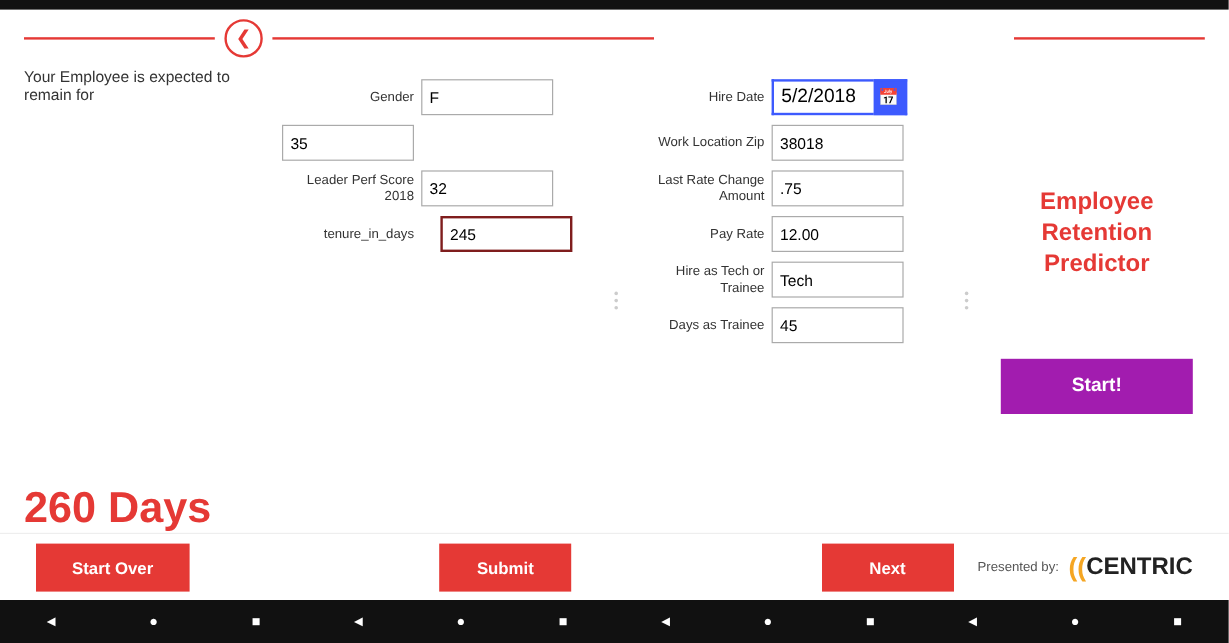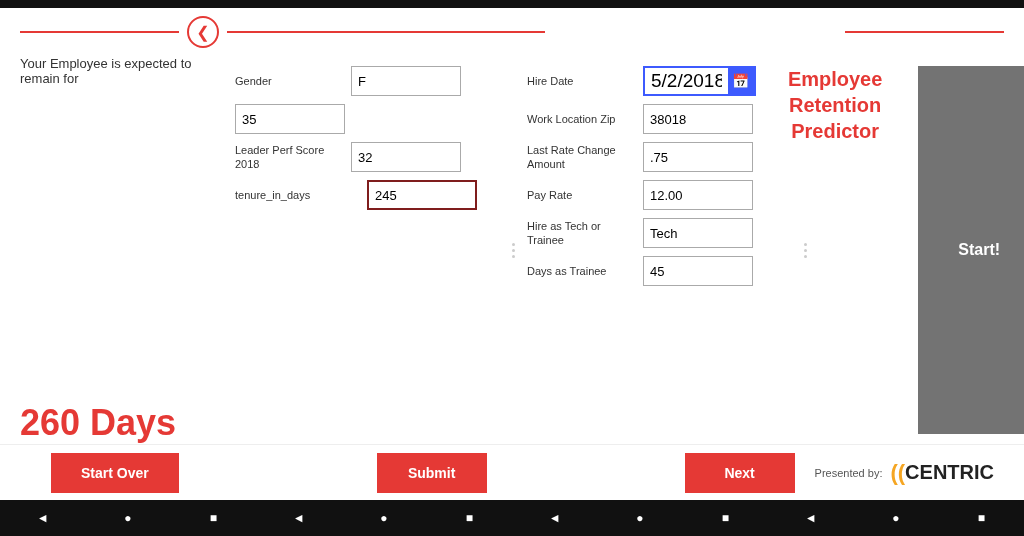--- a/index.html
+++ b/index.html
@@ -119,20 +119,21 @@
       display: flex;
       flex-direction: row;
       align-items: center;
       gap: 6px;
     }
 
     .form-label {
       font-size: 11px;
       color: #333;
       width: 110px;
+      text-align: right;
       line-height: 1.3;
     }
 
     .form-input {
       border: 1px solid #aaa;
       padding: 4px 6px;
       font-size: 13px;
       height: 30px;
       width: 110px;
       outline: none;
@@ -144,21 +145,21 @@
     }
 
     .hire-date-container {
       display: flex;
       align-items: center;
     }
     .hire-date-input {
       border: 1px solid #3d5afe;
       border-right: none;
       padding: 4px 6px;
-      font-size: 19px;
+      font-size: 16px;
       height: 30px;
       width: 85px;
       outline: none;
       border-color: #3d5afe;
       border-width: 2px;
     }
     .hire-date-icon {
       background: #3d5afe;
       color: white;
       width: 28px;
@@ -168,37 +169,38 @@
       justify-content: center;
       font-size: 14px;
       border: 2px solid #3d5afe;
       border-left: none;
     }
 
     
     .right-panel {
       width: 200px;
       display: flex;
-      flex-direction: row;
+      flex-direction: column;
       justify-content: center;
+      align-items: center;
       padding: 10px;
       gap: 36px;
     }
 
     .erp-title {
       font-size: 20px;
       font-weight: bold;
       color: #e53935;
       text-align: center;
       margin-bottom: 30px;
       line-height: 1.3;
     }
 
     .start-button {
-      background: #737373;
+      background: #a21caf;
       color: white;
       border: none;
       padding: 14px 40px;
       font-size: 16px;
       font-weight: bold;
       cursor: pointer;
       width: 160px;
     }
 
     
@@ -213,21 +215,20 @@
 
     .action-button {
       background: #e53935;
       color: white;
       border: none;
       padding: 12px 30px;
       font-size: 14px;
       font-weight: bold;
       cursor: pointer;
       min-width: 110px;
-      margin-left: 21px;
     }
 
     .action-spacer { flex: 1; }
 
     .presented-by {
       display: flex;
       align-items: center;
       gap: 8px;
       margin-left: 20px;
       text-align: center;

